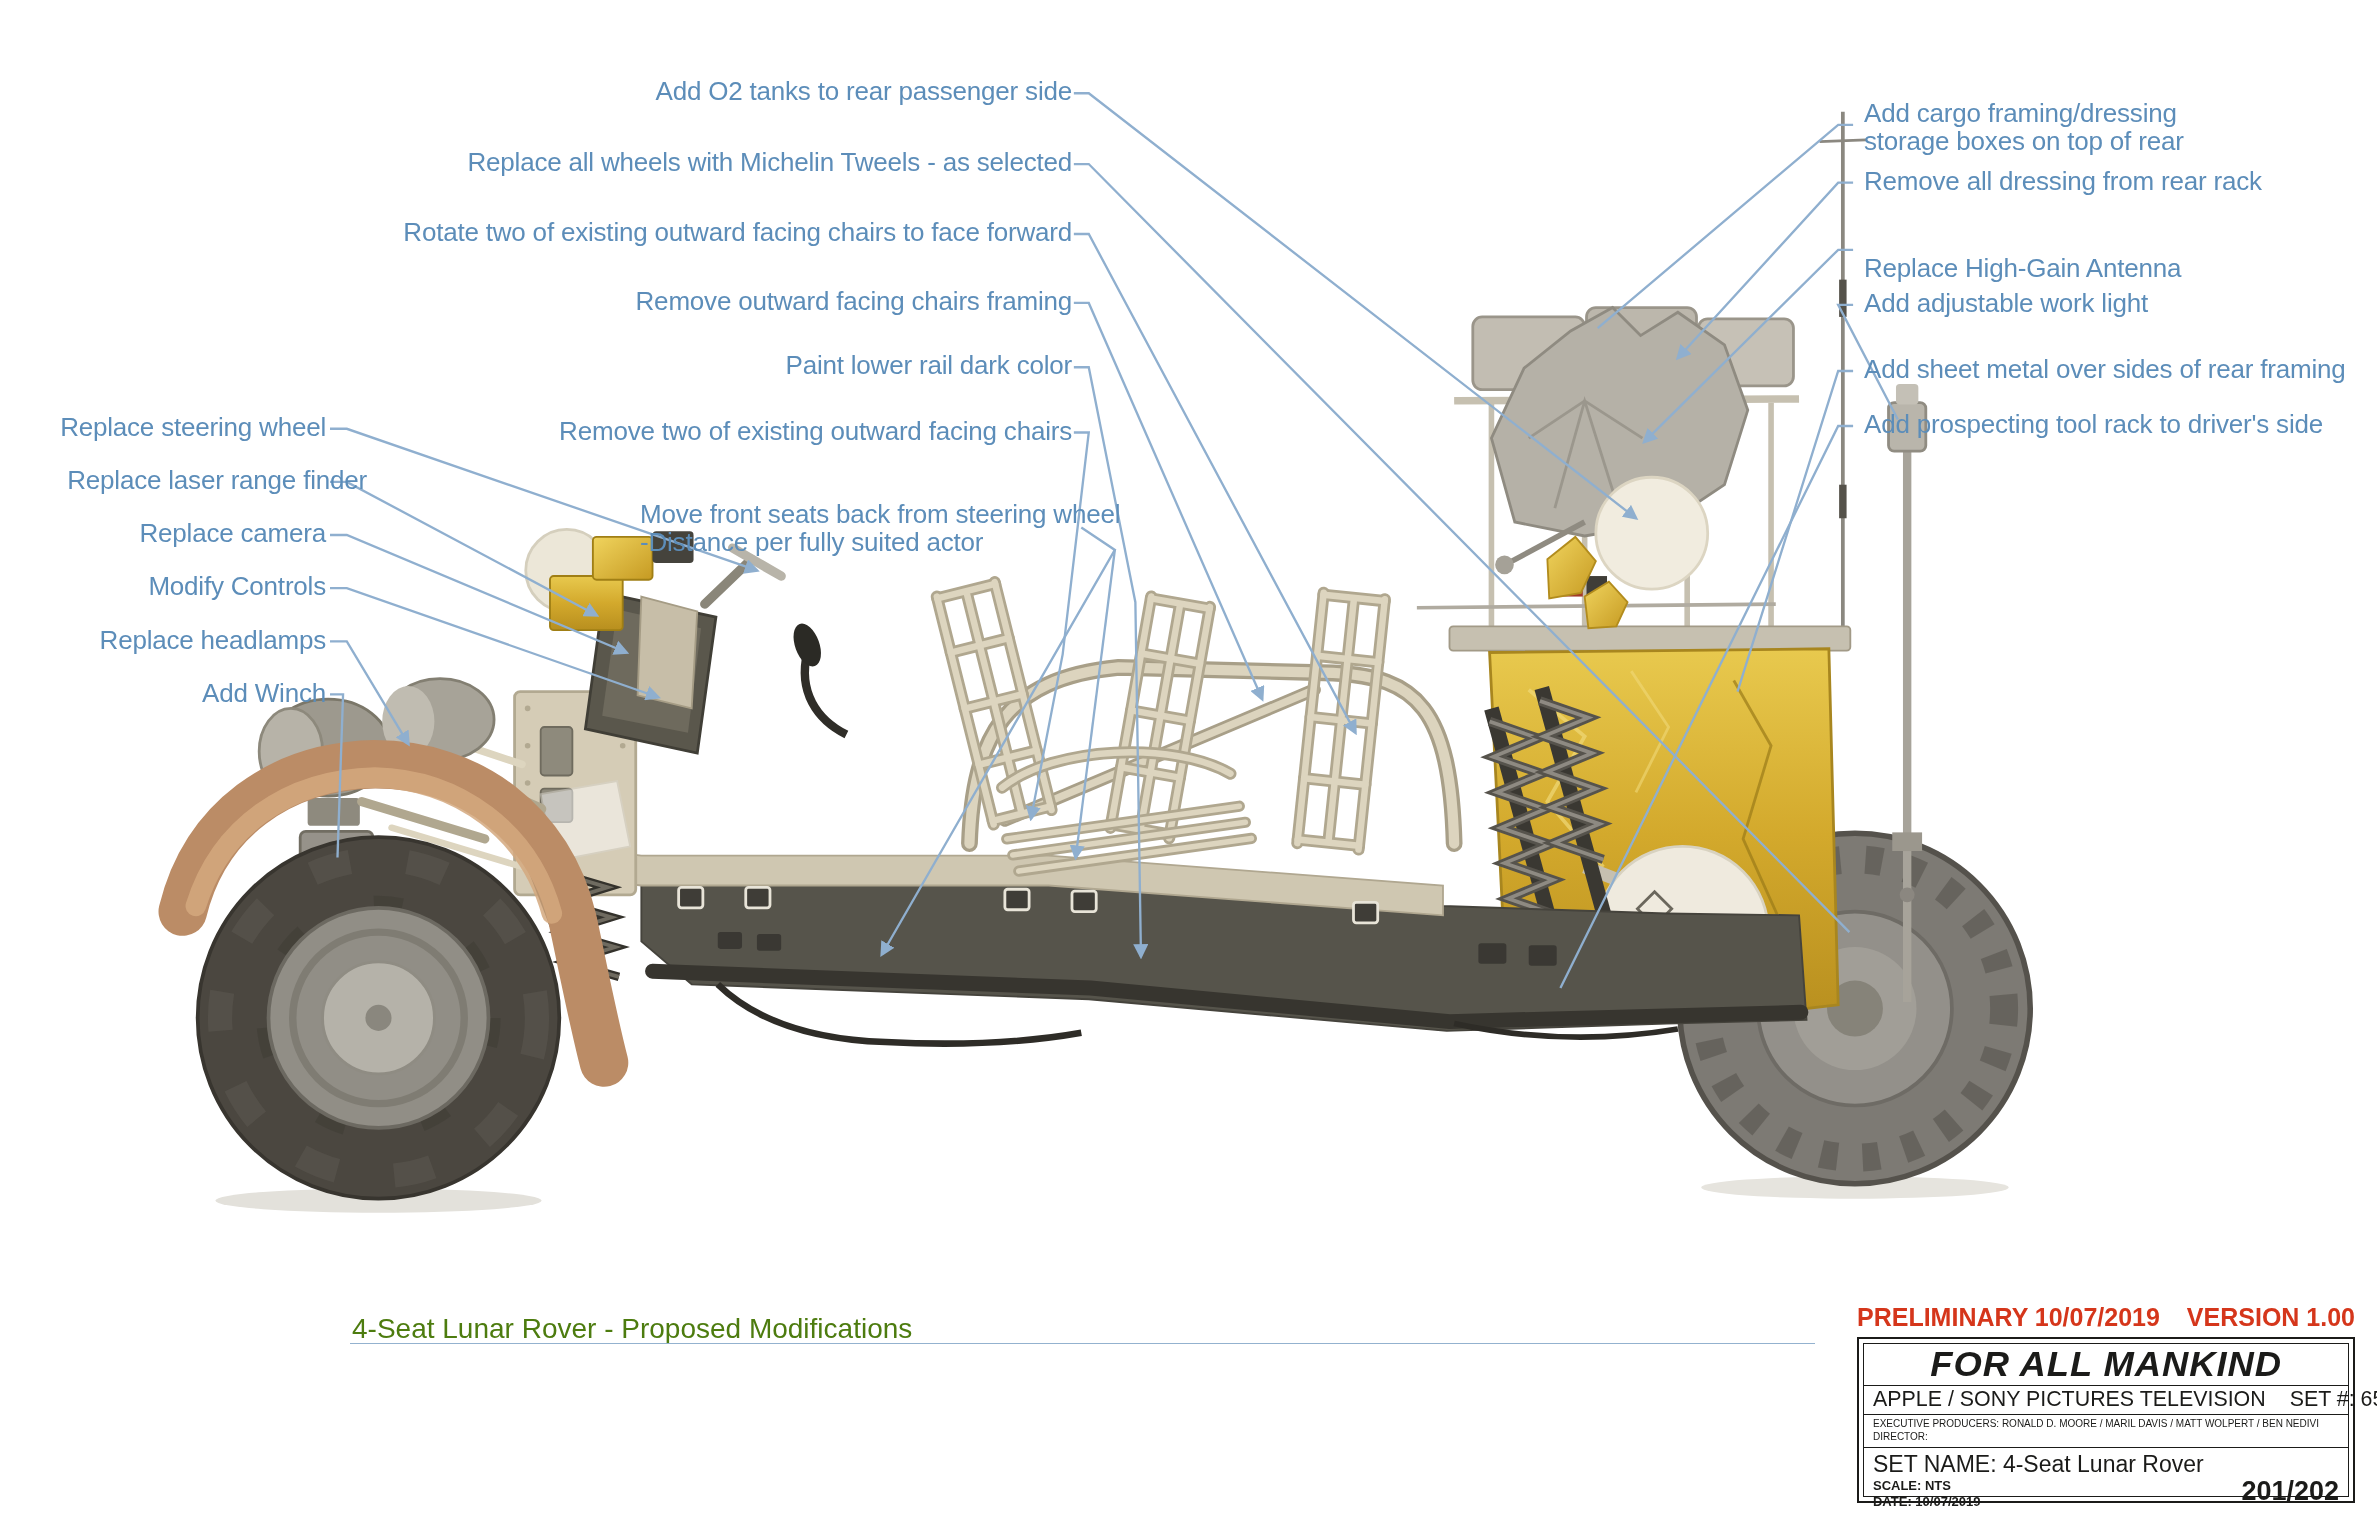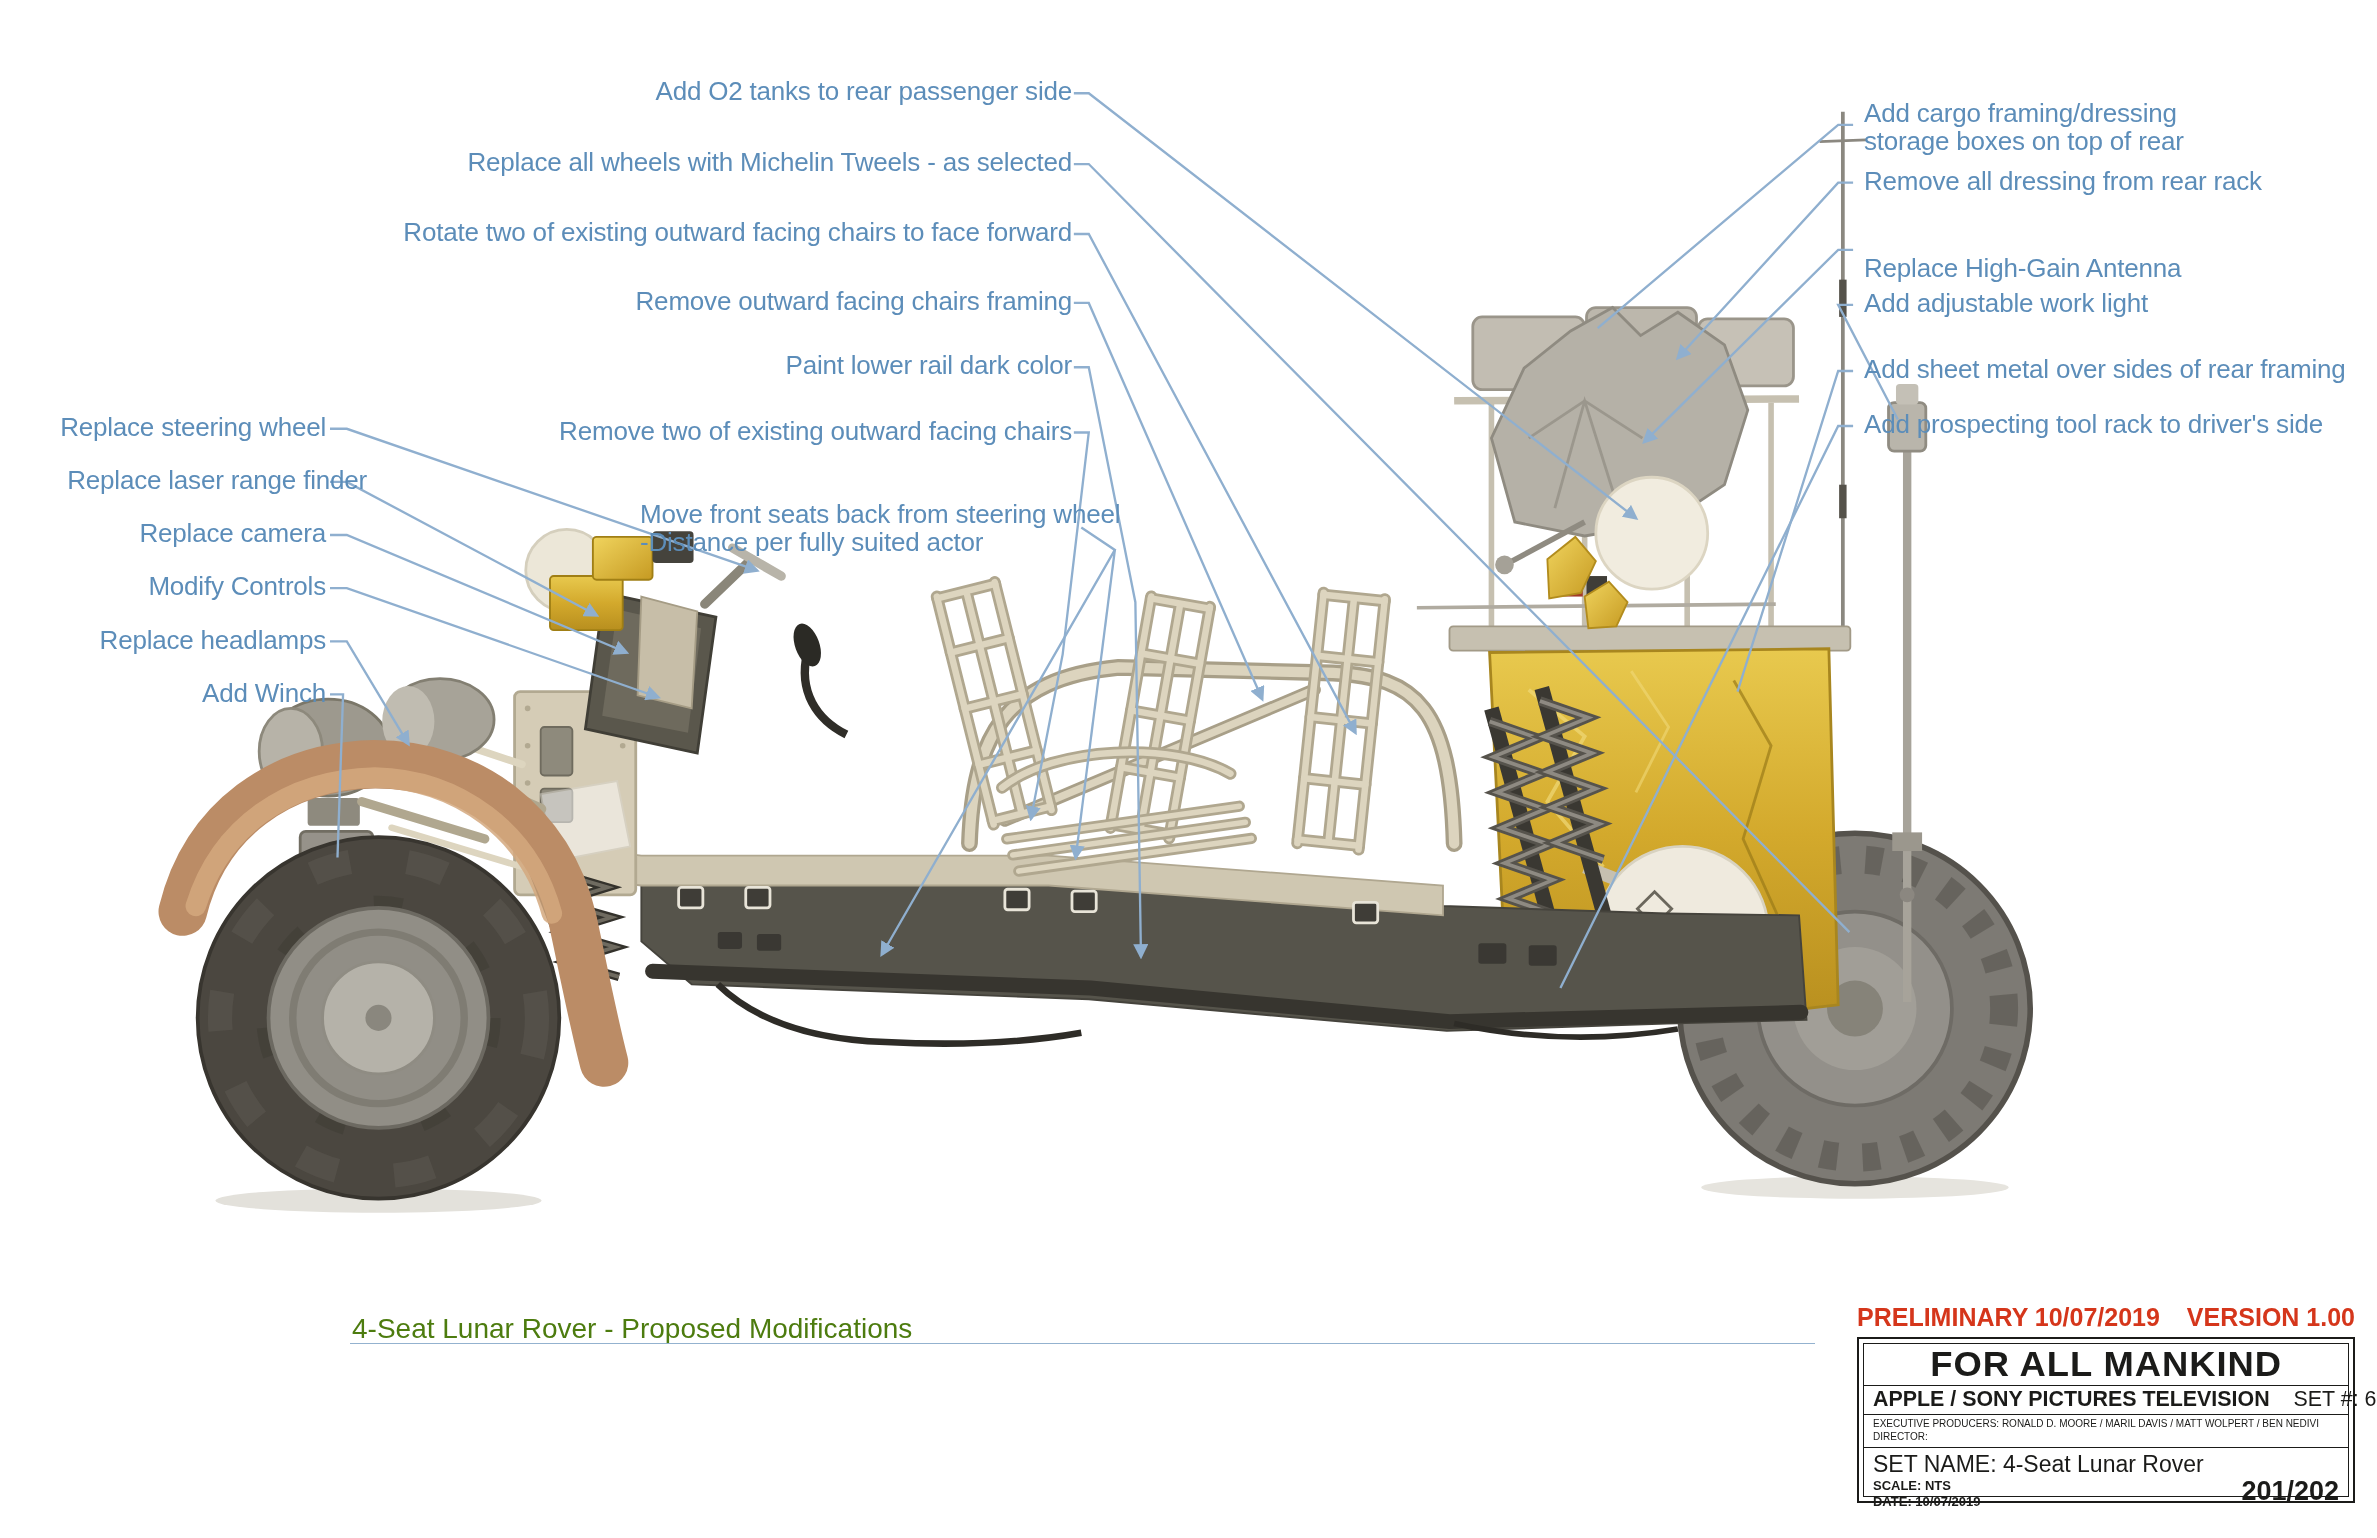--- a/index.html
+++ b/index.html
@@ -10,25 +10,25 @@
   .callout.r{text-align:right;}
   .callout.l{text-align:left;}
   .footer-title{position:absolute;left:352px;top:1313px;color:#4d7c0f;font-size:28px;white-space:nowrap;}
   .footer-rule{position:absolute;left:350px;top:1343px;width:1465px;height:0;border-top:1.9px solid #93b2cf;}
   .prelim-row{position:absolute;left:1857px;top:1303px;width:498px;display:flex;justify-content:space-between;
               color:#d5361b;font-size:25px;font-weight:bold;letter-spacing:0;}
   .tblock{position:absolute;left:1857px;top:1337px;width:498px;height:166px;border:2.8px solid #1b1b19;
           box-sizing:border-box;background:#ffffff;}
   .tblock-inner{position:absolute;left:3.7px;top:3.7px;right:3.7px;bottom:3.7px;border:1.9px solid #1b1b19;
                 display:flex;flex-direction:column;box-sizing:border-box;color:#1b1b19;}
-  .logo-row{flex:0 0 41px;display:flex;align-items:center;justify-content:center;border-bottom:1.9px solid #1b1b19;}
+  .logo-row{flex:0 0 41px;display:flex;align-items:center;justify-content:center;border-bottom:1.9px solid #1b1b19;font-style:italic;}
   .logo-text{font-size:35px;font-weight:900;letter-spacing:0.9px;transform:scaleY(1.02) scaleX(1.04);white-space:nowrap;}
   .studio-row{flex:0 0 28px;display:flex;align-items:center;padding:0 9.3px;border-bottom:1.9px solid #1b1b19;
               font-size:21.4px;white-space:nowrap;}
-  .studio-name{flex:0 0 auto;font-weight:bold;}
+  .studio-name{flex:0 0 auto;}
   .set-num{margin-left:24px;}
   .exec-row{flex:0 0 30px;padding:1.9px 9.3px 0 9.3px;border-bottom:1.9px solid #1b1b19;font-size:10px;line-height:13px;}
   .set-row{flex:1 1 auto;position:relative;padding:3.7px 9.3px 0 9.3px;}
   .set-name-line{font-size:23px;white-space:nowrap;}
   .scale-line,.date-line{font-size:13px;line-height:16px;font-weight:bold;}
   .page-num{position:absolute;right:9.3px;bottom:3.7px;font-size:27px;font-weight:bold;}
 </style>
 </head>
 <body>
 

